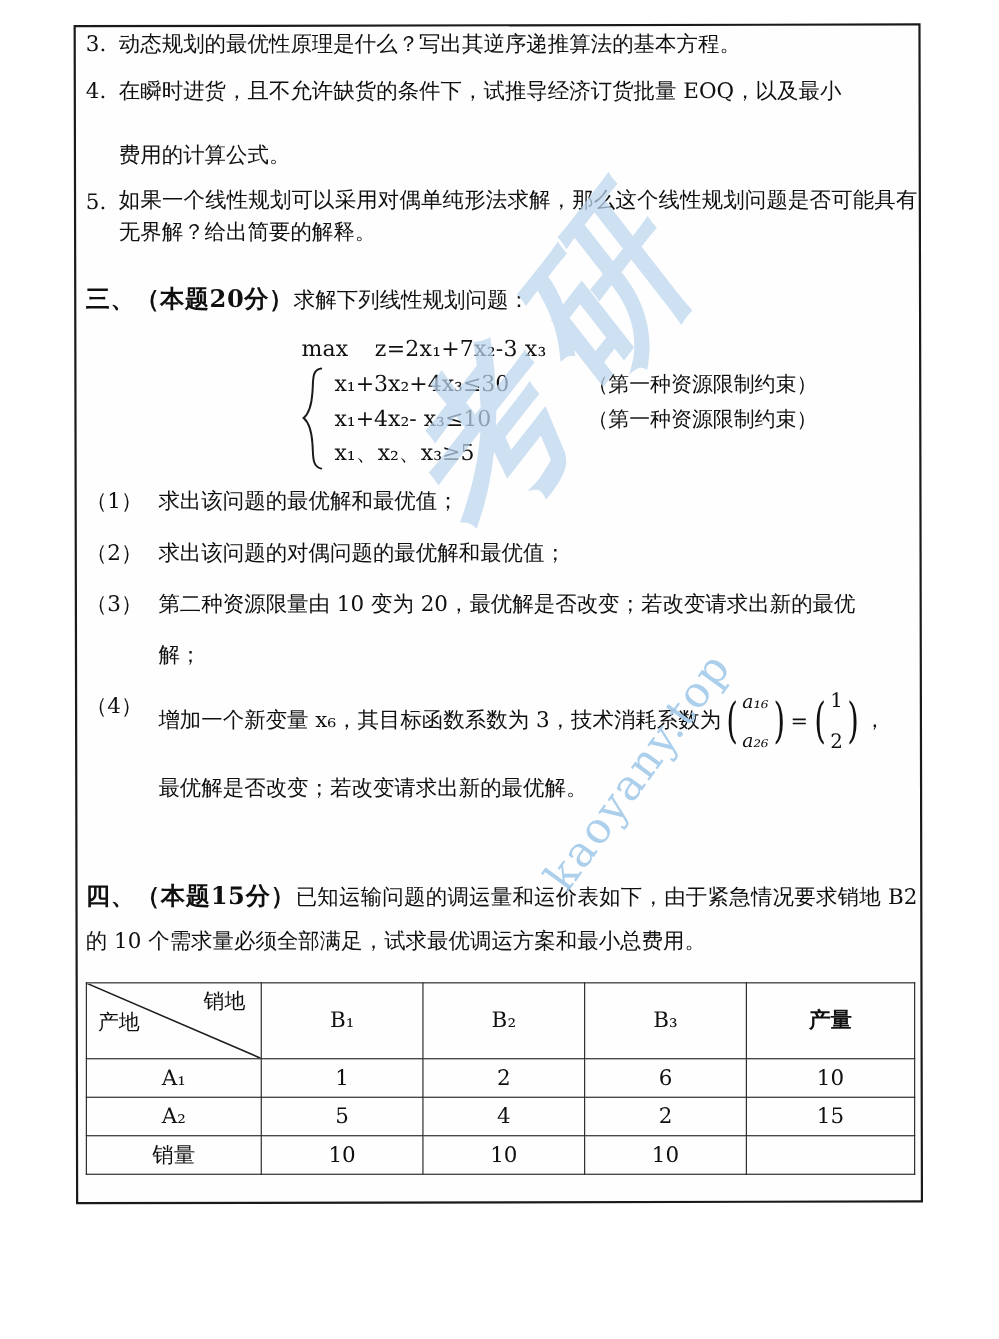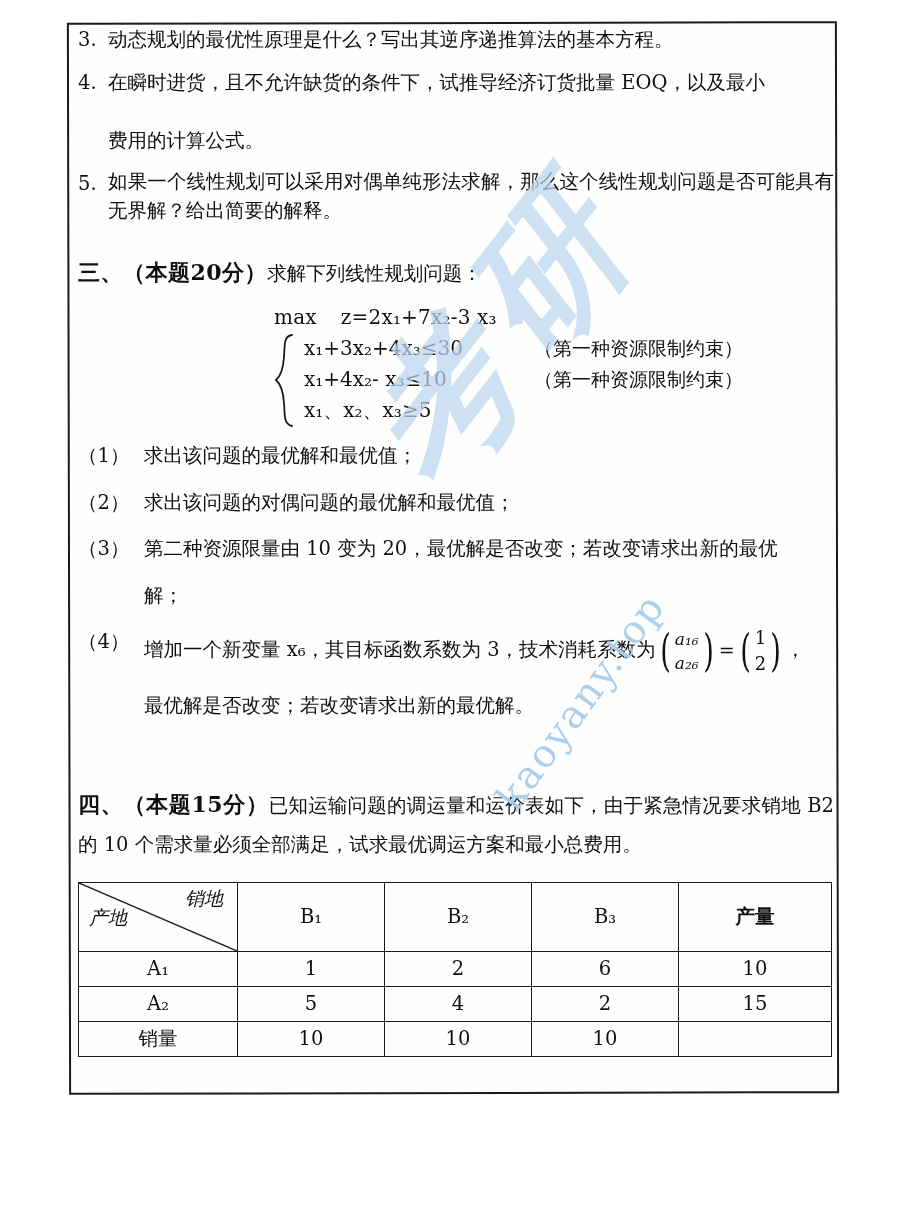--- a/index.html
+++ b/index.html
@@ -213,20 +213,21 @@
     display: inline-block;
   }
   .mat-col {
     display: inline-flex;
     flex-direction: column;
     align-items: center;
     font-style: italic;
     font-size: 17px;
     line-height: 1.42;
     padding: 0 1px;
+    gap: 11px;
   }
   .mat-col.plain { font-style: normal; font-size: 18px; }
   .eq-sign {
     font-size: 19px;
     margin: 0 2px;
   }
 
   
   #transport-table {
     margin-top: 18px;
@@ -356,21 +357,21 @@
   </div>
   <div class="sub-cont">最优解是否改变；若改变请求出新的最优解。</div>
 
   <div class="section-head section-head-wrap" style="margin-top:60px;">
     <span class="head-bold">四、（本题15分）</span><span class="head-rest">已知运输问题的调运量和运价表如下，由于紧急情况要求销地 B2 的 10 个需求量必须全部满足，试求最优调运方案和最小总费用。</span>
   </div>
 
   <table id="transport-table">
     <tbody>
       <tr>
-        <td class="corner-cell" style="width:158px;font-style:italic;">
+        <td class="corner-cell" style="width:158px;">
           <svg class="corner-diag" preserveAspectRatio="none" viewBox="0 0 158 68">
             <line x1="0" y1="0" x2="158" y2="68" stroke="#1c1c1c" stroke-width="1.4"></line>
           </svg>
           <span class="corner-top">销地</span>
           <span class="corner-bot">产地</span>
         </td>
         <td>B₁</td>
         <td>B₂</td>
         <td>B₃</td>
         <td style="width:150px;font-weight:bold;">产量</td>

